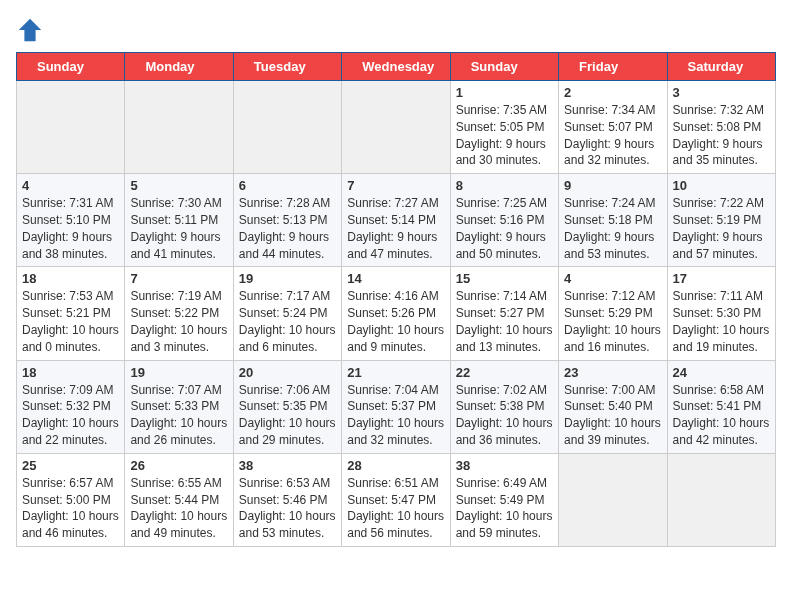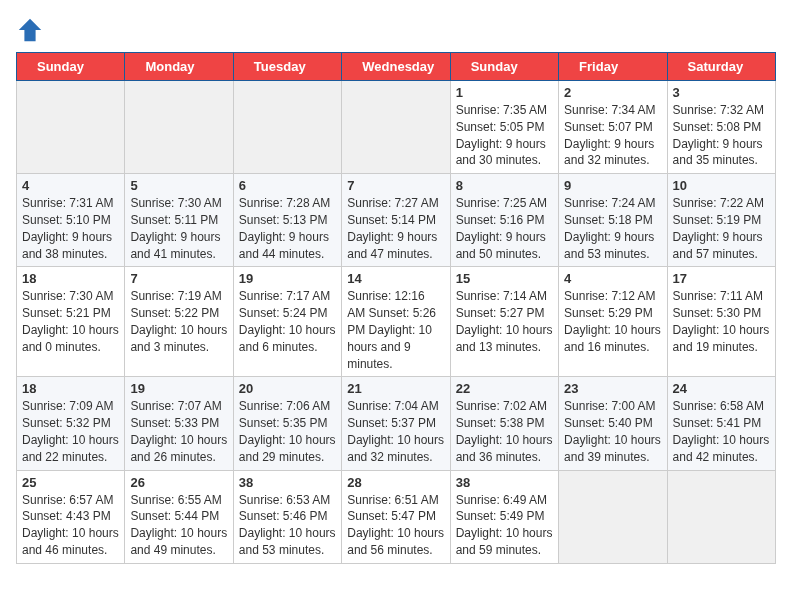--- a/index.html
+++ b/index.html
@@ -179,39 +179,39 @@
         <td>
           <span class="day-num">10</span>
           <div class="day-info">Sunrise: 7:22 AM
 Sunset: 5:19 PM
 Daylight: 9 hours and 57 minutes.</div>
         </td>
       </tr>
       <tr>
         <td>
           <span class="day-num">18</span>
-          <div class="day-info">Sunrise: 7:30 AM
+          <div class="day-info">Sunrise: 7:53 AM
 Sunset: 5:21 PM
 Daylight: 10 hours and 0 minutes.</div>
         </td>
         <td>
           <span class="day-num">7</span>
           <div class="day-info">Sunrise: 7:19 AM
 Sunset: 5:22 PM
 Daylight: 10 hours and 3 minutes.</div>
         </td>
         <td>
           <span class="day-num">19</span>
           <div class="day-info">Sunrise: 7:17 AM
 Sunset: 5:24 PM
 Daylight: 10 hours and 6 minutes.</div>
         </td>
         <td>
           <span class="day-num">14</span>
-          <div class="day-info">Sunrise: 12:16 AM
+          <div class="day-info">Sunrise: 4:16 AM
 Sunset: 5:26 PM
 Daylight: 10 hours and 9 minutes.</div>
         </td>
         <td>
           <span class="day-num">15</span>
           <div class="day-info">Sunrise: 7:14 AM
 Sunset: 5:27 PM
 Daylight: 10 hours and 13 minutes.</div>
         </td>
         <td>
@@ -268,21 +268,21 @@
           <span class="day-num">24</span>
           <div class="day-info">Sunrise: 6:58 AM
 Sunset: 5:41 PM
 Daylight: 10 hours and 42 minutes.</div>
         </td>
       </tr>
       <tr>
         <td>
           <span class="day-num">25</span>
           <div class="day-info">Sunrise: 6:57 AM
-Sunset: 4:43 PM
+Sunset: 5:00 PM
 Daylight: 10 hours and 46 minutes.</div>
         </td>
         <td>
           <span class="day-num">26</span>
           <div class="day-info">Sunrise: 6:55 AM
 Sunset: 5:44 PM
 Daylight: 10 hours and 49 minutes.</div>
         </td>
         <td>
           <span class="day-num">38</span>

